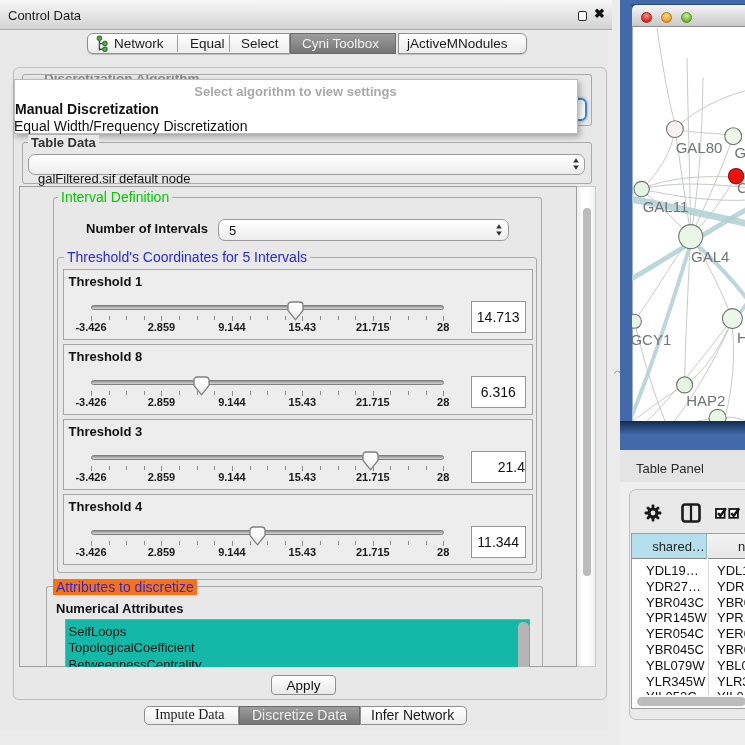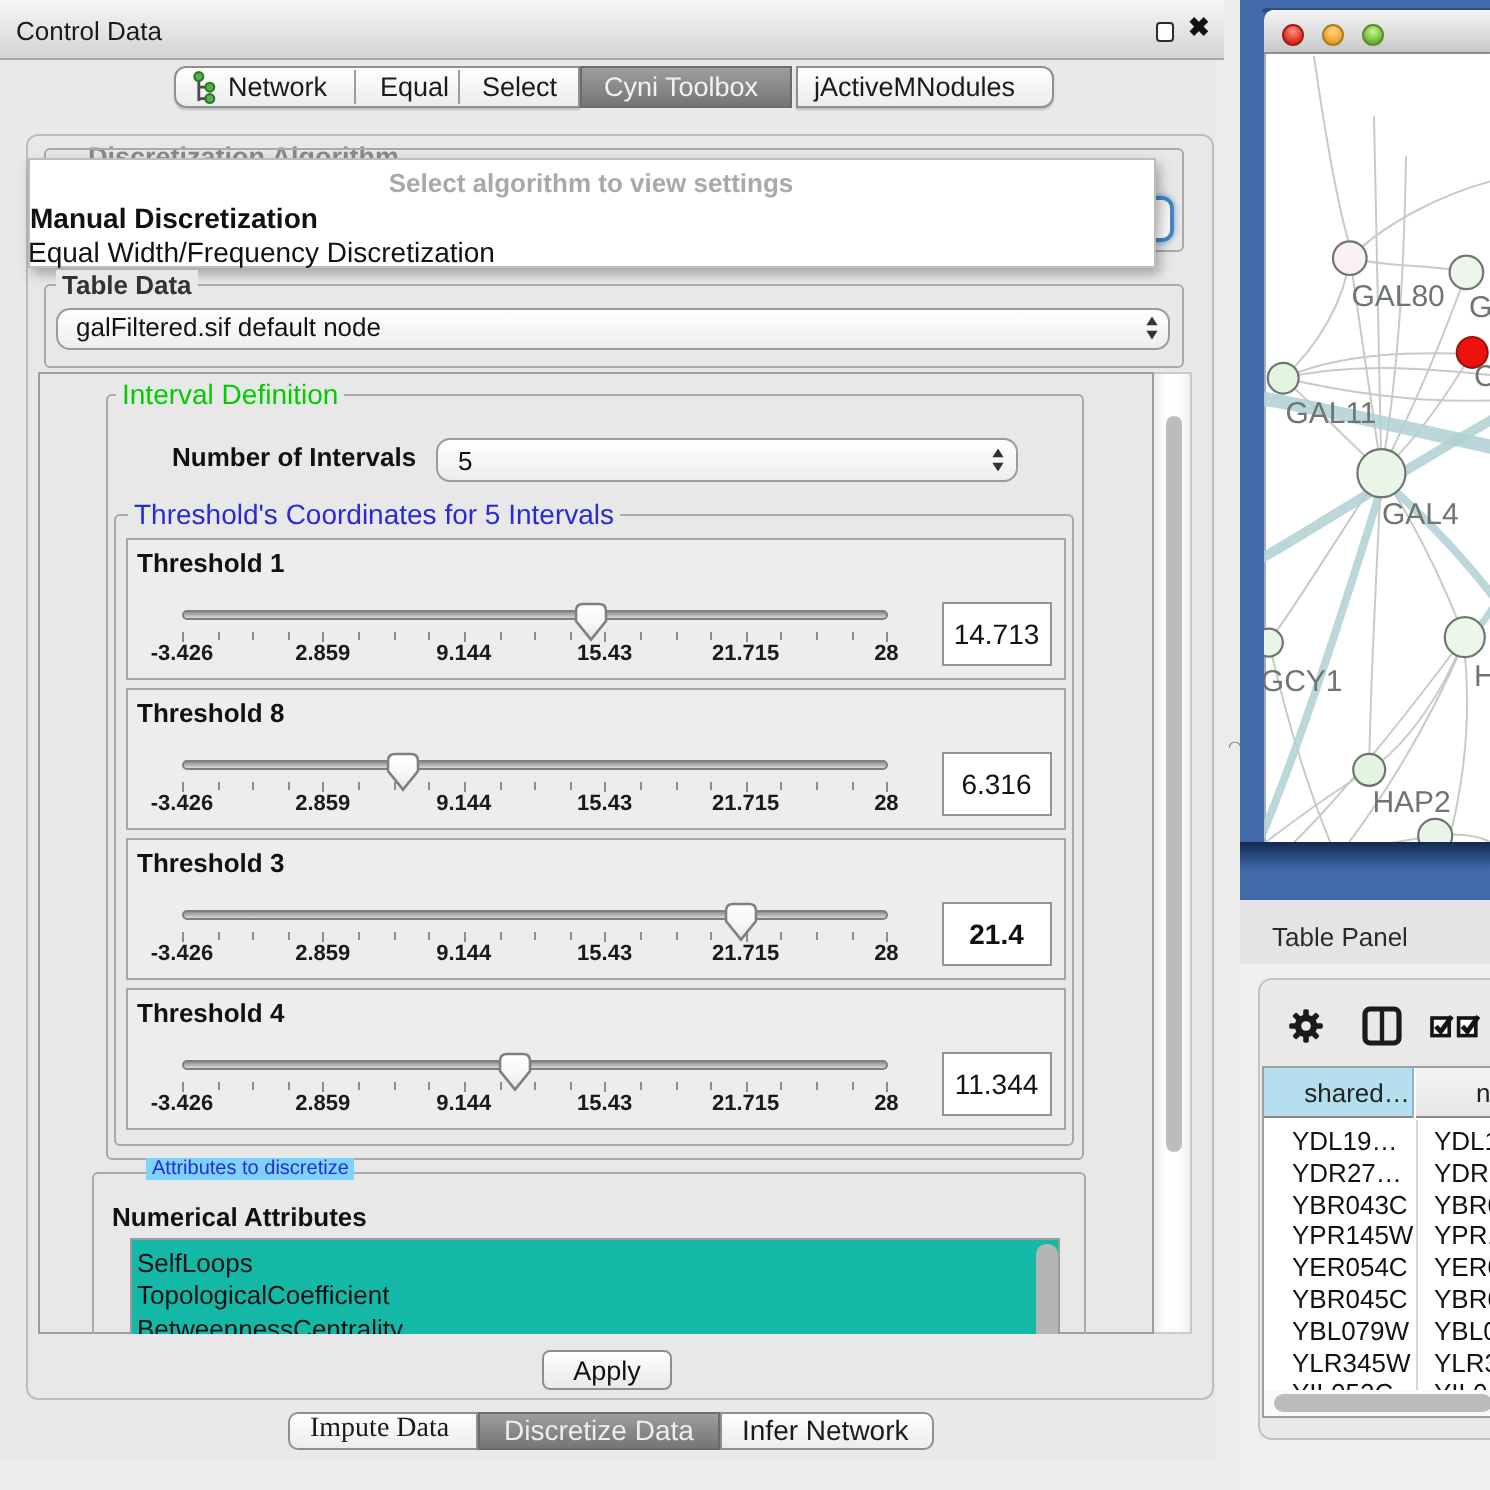--- a/index.html
+++ b/index.html
@@ -50,21 +50,21 @@
 
 <div class="abs" style="left:14px;top:79px;width:563.5px;height:55px;background:#ffffff;border:1px solid #bdbdbd;box-shadow:2px 3px 6px rgba(0,0,0,0.3);"></div>
 <div class="abs" style="left:14px;top:84px;width:563px;text-align:center;font-size:13px;font-weight:bold;color:#a9a9a9;">Select algorithm to view settings</div>
 <div class="abs" style="left:15px;top:101px;font-size:14px;font-weight:bold;color:#111;">Manual Discretization</div>
 <div class="abs" style="left:14px;top:118px;font-size:14px;color:#111;">Equal Width/Frequency Discretization</div>
 
 <div class="abs" style="left:22px;top:142px;width:570px;height:42px;border:1px solid #a9a9a9;border-radius:3px;"></div>
 <div class="abs" style="left:28px;top:134.5px;background:#e8e8e8;padding:0 3px;font-size:13px;font-weight:bold;color:#333;">Table Data</div>
 
 <div class="abs" style="left:28px;top:154px;width:556.5px;height:20.5px;background:linear-gradient(#ffffff,#f3f3f3 70%,#ececec);border:1px solid #9b9b9b;border-radius:7px;"></div>
-<div class="abs" style="left:38px;top:156px;font-size:13px;color:#111;">galFiltered.sif default node</div>
+<div class="abs" style="left:38px;top:171px;font-size:13px;color:#111;">galFiltered.sif default node</div>
 <svg class="abs" style="left:570.6px;top:158px;" width="10" height="12" viewBox="0 0 10 12">
   <polygon points="5,0.3 7.8,4.6 2.2,4.6" fill="#333"></polygon>
   <polygon points="2.2,7.4 7.8,7.4 5,11.7" fill="#333"></polygon>
 </svg>
 
 <div class="abs" style="left:19px;top:186px;width:558px;height:481px;border:1px solid #9e9e9e;background:#e8e8e8;"></div>
 
 <div class="abs" style="left:577px;top:186px;width:19px;height:481px;background:linear-gradient(90deg,#ededed,#ffffff 35%,#fcfcfc 70%,#f0f0f0);border:1px solid #c9c9c9;border-left:none;"></div>
 <div class="abs" style="left:582.5px;top:208px;width:8.5px;height:368px;background:#bcbcbc;border-radius:4.5px;"></div>
 
@@ -198,21 +198,21 @@
     <svg class="abs" style="left:361.5px;top:450.5px;" width="17" height="20" viewBox="0 0 17 20">
     <defs>
         <linearGradient id="g2" x1="0" y1="0" x2="0" y2="1">
           <stop offset="0" stop-color="#ffffff"></stop>
           <stop offset="0.55" stop-color="#f7f7f7"></stop>
           <stop offset="1" stop-color="#e4e4e4"></stop>
         </linearGradient>
       </defs>
     <path d="M1 4.5 Q1 1 4.5 1 L12.5 1 Q16 1 16 4.5 L16 9.5 L8.5 18.8 L1 9.5 Z" fill="url(#g2)" stroke="#808080" stroke-width="1.3"></path>
   </svg>
-    <div class="abs" style="left:470.5px;top:450.5px;width:55.5px;height:32.5px;background:#ffffff;border:1px solid #949494;font-size:14px;color:#111;text-align:center;line-height:31px;font-weight:bold;">21.4</div>
+    <div class="abs" style="left:470.5px;top:450.5px;width:55.5px;height:32.5px;background:#ffffff;border:1px solid #949494;font-size:14px;color:#111;text-align:right;line-height:31px;">21.4</div>
     <div class="abs" style="left:62.5px;top:494px;width:470px;height:71px;border:1px solid #a5a5a5;background:#ededed;"></div>
     <div class="abs" style="left:68.5px;top:499px;font-size:13px;font-weight:bold;color:#111;">Threshold 4</div>
     <div class="abs" style="left:91px;top:530px;width:353px;height:4.5px;background:linear-gradient(#8f8f8f,#d8d8d8);border:1px solid #7f7f7f;border-radius:3px;"></div>
     <div class="abs" style="left:91.0px;top:540.5px;width:1px;height:5.5px;background:#8d8d8d;"></div>
     <div class="abs" style="left:108.6px;top:541px;width:1px;height:3.5px;background:#8d8d8d;"></div>
     <div class="abs" style="left:126.2px;top:541px;width:1px;height:3.5px;background:#8d8d8d;"></div>
     <div class="abs" style="left:143.8px;top:541px;width:1px;height:3.5px;background:#8d8d8d;"></div>
     <div class="abs" style="left:161.4px;top:540.5px;width:1px;height:5.5px;background:#8d8d8d;"></div>
     <div class="abs" style="left:179.1px;top:541px;width:1px;height:3.5px;background:#8d8d8d;"></div>
     <div class="abs" style="left:196.7px;top:541px;width:1px;height:3.5px;background:#8d8d8d;"></div>
@@ -243,21 +243,21 @@
           <stop offset="0.55" stop-color="#f7f7f7"></stop>
           <stop offset="1" stop-color="#e4e4e4"></stop>
         </linearGradient>
       </defs>
     <path d="M1 4.5 Q1 1 4.5 1 L12.5 1 Q16 1 16 4.5 L16 9.5 L8.5 18.8 L1 9.5 Z" fill="url(#g3)" stroke="#808080" stroke-width="1.3"></path>
   </svg>
     <div class="abs" style="left:470.5px;top:525.5px;width:55.5px;height:32.5px;background:#ffffff;border:1px solid #949494;font-size:14px;color:#111;text-align:center;line-height:31px;">11.344</div>
   </div>
 
 <div class="abs" style="left:46px;top:586px;width:497px;height:81px;border:1px solid #a9a9a9;border-top-left-radius:3px;border-top-right-radius:3px;border-bottom:none;"></div>
-<div class="abs" style="left:53px;top:579px;background:#7dd3fc;padding:0 3px;font-size:10px;color:#2a2ad2;margin-left:20px;">Attributes to discretize</div>
+<div class="abs" style="left:53px;top:579px;background:#f97316;padding:0 3px;font-size:14px;color:#2a2ad2;">Attributes to discretize</div>
 <div class="abs" style="left:56px;top:601px;font-size:13px;font-weight:bold;color:#111;">Numerical Attributes</div>
 <div class="abs" style="left:64.5px;top:618.5px;width:465px;height:48.5px;background:#14b8a6;border:1px solid #9b9b9b;border-bottom:none;overflow:hidden;">
   <div style="font-size:13px;color:#111;padding-left:3px;padding-top:4.5px;line-height:16.4px;">SelfLoops<br>TopologicalCoefficient<br>BetweennessCentrality</div>
 </div>
 <div class="abs" style="left:518px;top:621.5px;width:10.5px;height:45px;background:#b5b5b5;border-radius:5px 5px 0 0;"></div>
 
 <div class="abs" style="left:271px;top:675px;width:65px;height:20px;background:linear-gradient(#ffffff,#e9e9e9);border:1px solid #8f8f8f;border-radius:4px;text-align:center;font-size:13.5px;color:#111;padding-top:1.5px;">Apply</div>
 
 <div class="abs" id="btabs" style="left:144px;top:706px;height:19px;">
   <div class="abs" style="left:0;top:0;width:95px;height:19px;background:linear-gradient(#ffffff,#ececec);border:1px solid #8f8f8f;border-radius:5px 0 0 5px;"></div>

